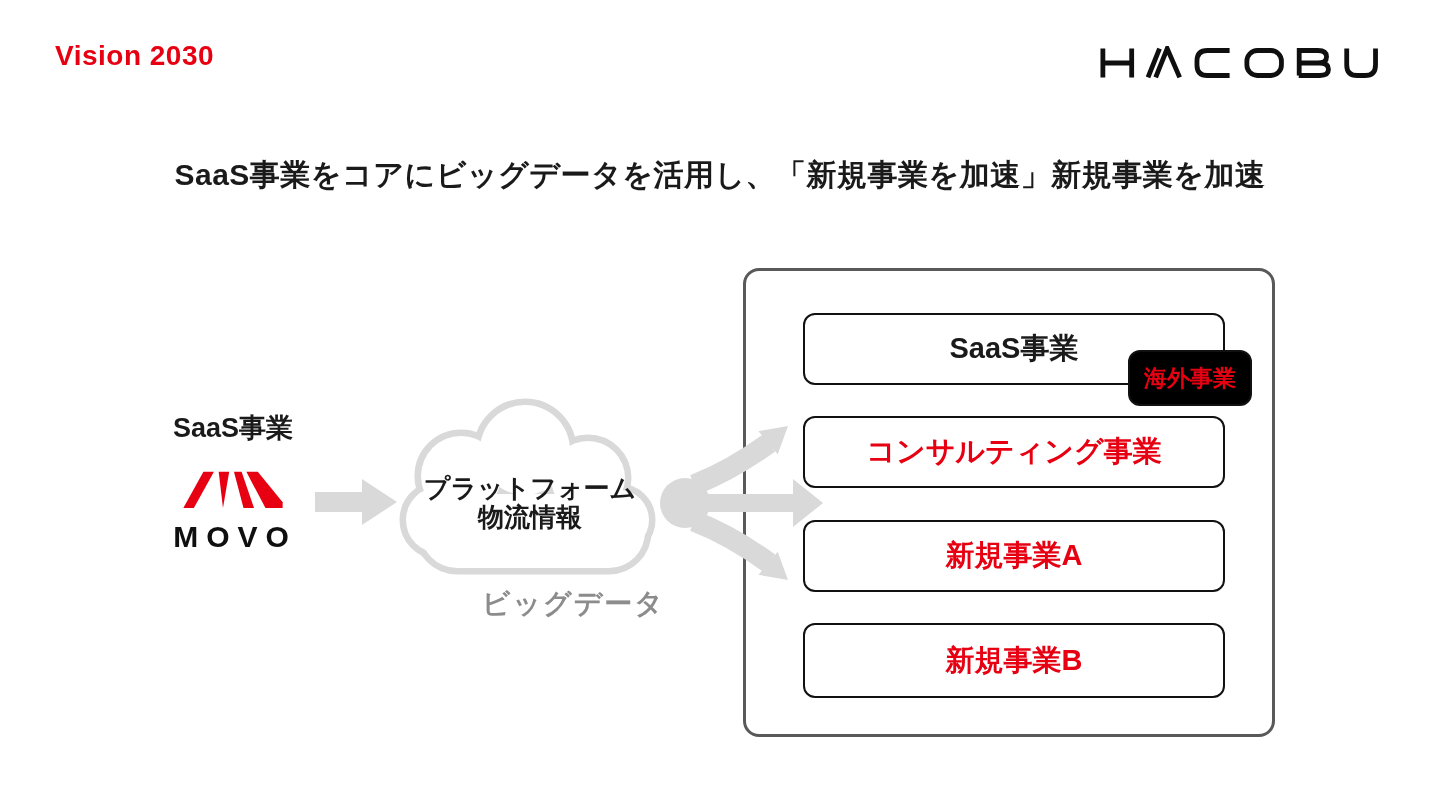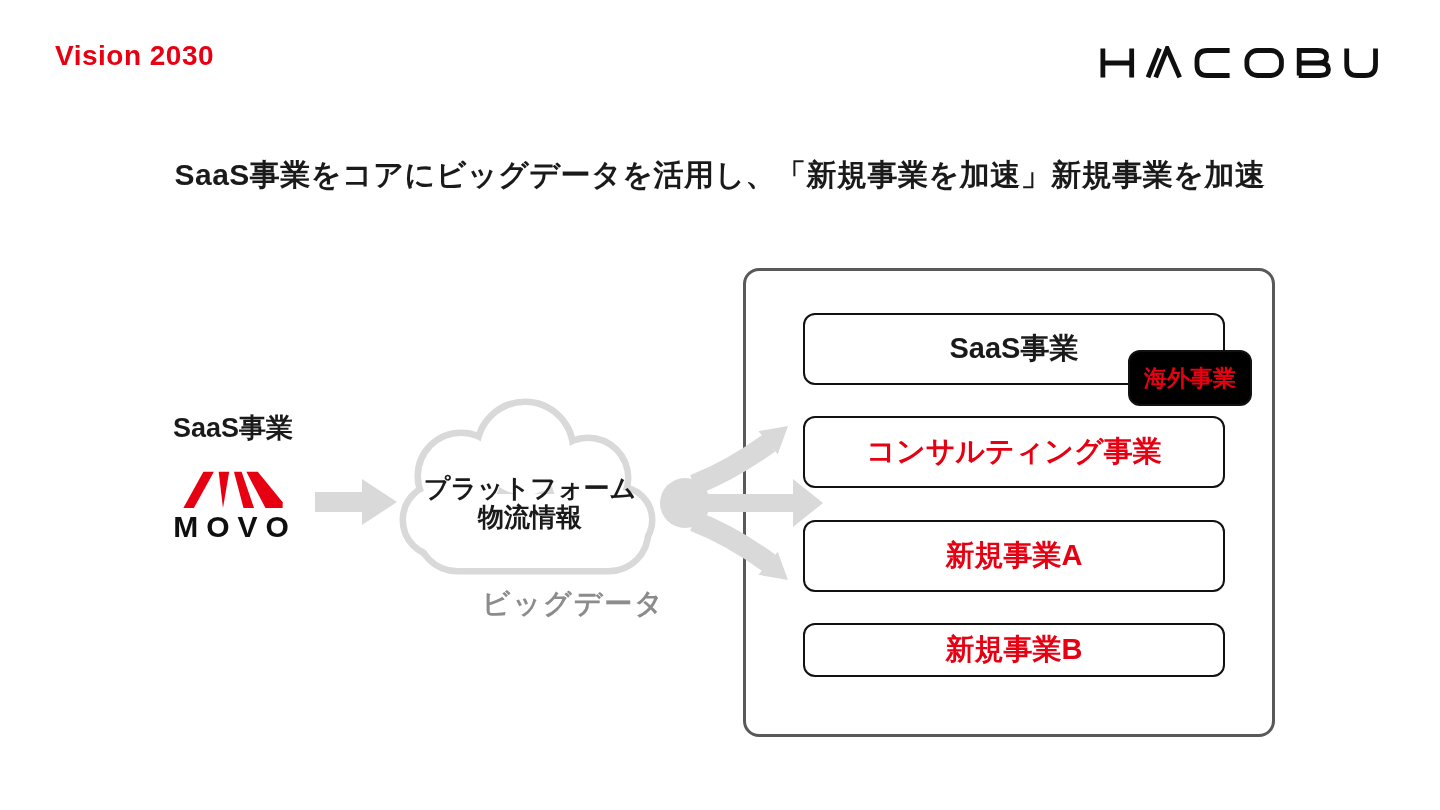--- a/index.html
+++ b/index.html
@@ -14,21 +14,21 @@
 
   .eyebrow{left:55px;top:40px;font-size:28px;font-weight:700;color:var(--brand-red);letter-spacing:.5px;}
   .hacobu{left:1100px;top:46px;width:288px;height:34px;}
   .logo-stroke{fill:none;stroke:#0f0f0f;stroke-width:5;stroke-linecap:butt;}
   .headline{left:0;top:155px;width:1440px;text-align:center;font-size:30px;font-weight:700;color:#1a1a1a;letter-spacing:.5px;}
 
   .left-col{left:163px;top:410px;width:140px;display:flex;flex-direction:column;align-items:center;}
   .left-label{font-size:27px;font-weight:700;color:#1a1a1a;}
   .movo-mark{margin-top:22px;width:104px;height:42px;}
   .red-fill{fill:var(--brand-red);}
-  .movo-word{margin-top:0;font-size:30px;font-weight:700;letter-spacing:8px;color:#0f0f0f;text-indent:4px;}
+  .movo-word{margin-top:10px;font-size:30px;font-weight:700;letter-spacing:8px;color:#0f0f0f;text-indent:4px;}
 
   .flow-arrow{left:315px;top:479px;width:82px;height:46px;}
   .gray-shape{fill:var(--shape-gray);}
 
   .cloud-wrap{left:395px;top:398px;width:270px;height:185px;}
   .cloud-wrap svg{position:absolute;left:0;top:0;width:270px;height:185px;}
   .cloud-stroke{fill:#fff;stroke:var(--shape-gray);stroke-width:13;}
   .cloud-fill{fill:#fff;}
   .cloud-text{position:absolute;left:0;top:76px;width:100%;text-align:center;font-size:26px;font-weight:700;line-height:29px;color:#1a1a1a;}
   .bigdata{left:395px;top:585px;width:270px;text-align:right;font-size:28px;font-weight:700;color:var(--caption-gray);letter-spacing:2px;}
@@ -37,21 +37,21 @@
   .gray-stroke{fill:none;stroke:var(--shape-gray);stroke-width:21;}
 
   .frame{left:743px;top:268px;width:532px;height:469px;border:3.5px solid var(--frame-gray);border-radius:16px;background:#fff;z-index:1;}
   .biz-box{left:803px;width:422px;border:2.5px solid #111;border-radius:12px;background:#fff;
            display:flex;align-items:center;justify-content:center;font-size:29px;font-weight:700;z-index:3;}
   .biz-red{color:var(--brand-red);}
   .biz-ink{color:#1a1a1a;}
   .box1{top:313px;height:72px;}
   .box2{top:416px;height:72px;}
   .box3{top:520px;height:72px;text-align:right;}
-  .box4{top:623px;height:54px;}
+  .box4{top:623px;height:75px;}
   .badge{left:1128px;top:350px;width:124px;height:56px;border:2.5px solid #111;border-radius:12px;background:#000000;
          display:flex;align-items:center;justify-content:center;font-size:23px;font-weight:700;color:var(--brand-red);z-index:4;}
 </style>
 </head>
 <body>
 
 <div class="abs eyebrow">Vision 2030</div>
 <svg class="abs hacobu" viewBox="0 0 300 34" role="img">
   <path class="logo-stroke" d="M3,2 V32 M33,2 V32 M3,17 H33"></path>
   <path class="logo-stroke" d="M50,32 L62,2 M58,32 L70,2 L83,32"></path>

